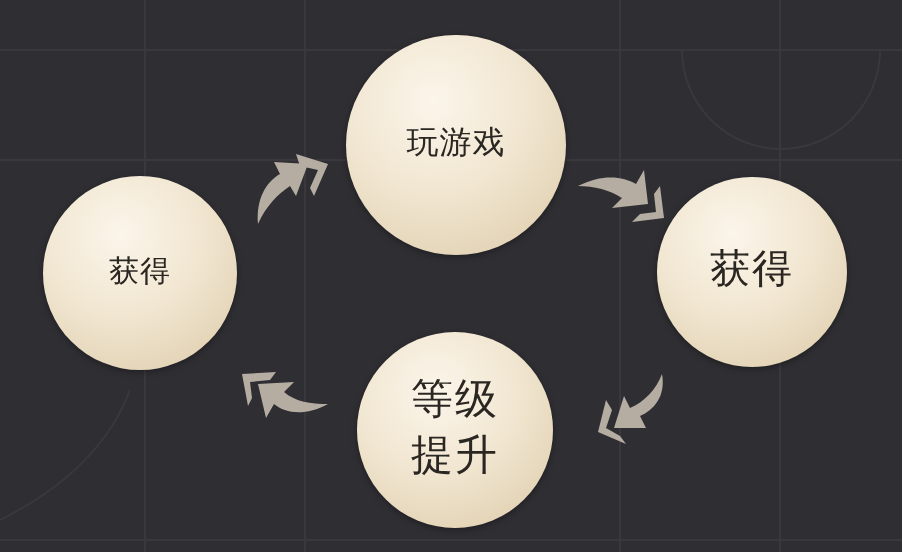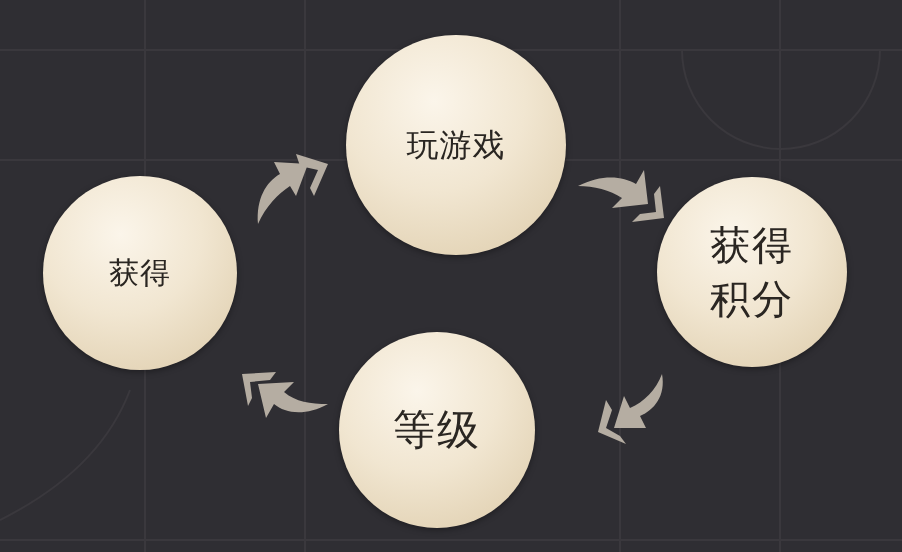--- a/index.html
+++ b/index.html
@@ -2,38 +2,38 @@
 <html><head>
 <meta charset="utf-8">
 <style>
   html, body { margin: 0; padding: 0; }
   body {
     width: 902px; height: 552px; overflow: hidden;
     background: #2f2e33;
     font-family: "DejaVu Sans", "Liberation Sans", sans-serif;
     position: relative;
   }
-  .stage { position: absolute; left: 0; top: 0; width: 902px; height: 436px; }
+  .stage { position: absolute; left: 0; top: 0; width: 902px; height: 436px; font-family: Liberation Mono, monospace; }
   .bg-svg { position: absolute; left: 0; top: 0; }
   .node {
     position: absolute;
     border-radius: 50%;
     background: radial-gradient(circle at 40% 30%, #fbf5ea 0%, #f1e6d1 45%, #dccaa8 100%);
     box-shadow: 0 2px 6px rgba(0,0,0,0.35);
     display: flex; flex-direction: column; align-items: center; justify-content: center;
     color: #2a2622;
     text-align: center;
     cursor: default;
   }
   .node .line { display: block; white-space: nowrap; }
   .node-top    { left: 346px; top: 35px;  width: 220px; height: 220px; }
   .node-top .line { font-size: 32px; line-height: 48px; letter-spacing: 1px; }
   .node-right  { left: 657px; top: 177px; width: 190px; height: 190px; }
   .node-right .line { font-size: 40px; line-height: 54px; letter-spacing: 2px; }
-  .node-bottom { left: 339px; top: 332px; width: 196px; height: 196px; }
+  .node-bottom { left: 357px; top: 332px; width: 196px; height: 196px; }
   .node-bottom .line { font-size: 42px; line-height: 56px; letter-spacing: 2px; }
   .node-left   { left: 43px;  top: 176px; width: 194px; height: 194px; }
   .node-left .line { font-size: 30px; line-height: 48px; letter-spacing: 1px; }
   .arrow { position: absolute; }
 </style>
 </head>
 <body>
 
 <div class="stage">
 
@@ -70,24 +70,24 @@
     <path d="M92 38 C 70 50, 50 48, 38 38 L 30 52 L 22 18 L 58 16 L 48 26 C 60 36, 74 38, 92 38 Z" fill="#b5ada2"></path>
     <path d="M40 6 L 6 8 L 12 40 L 16 32 L 14 16 L 34 14 Z" fill="#b5ada2"></path>
   </svg>
 
   <div class="node node-top">
     <span class="line">玩游戏</span>
   </div>
 
   <div class="node node-right">
     <span class="line">获得</span>
-    <span class="line">积分</span>
   </div>
 
   <div class="node node-bottom">
     <span class="line">等级</span>
+    <span class="line">提升</span>
   </div>
 
   <div class="node node-left">
     <span class="line">获得</span>
   </div>
 
 </div>
 
 </body></html>

